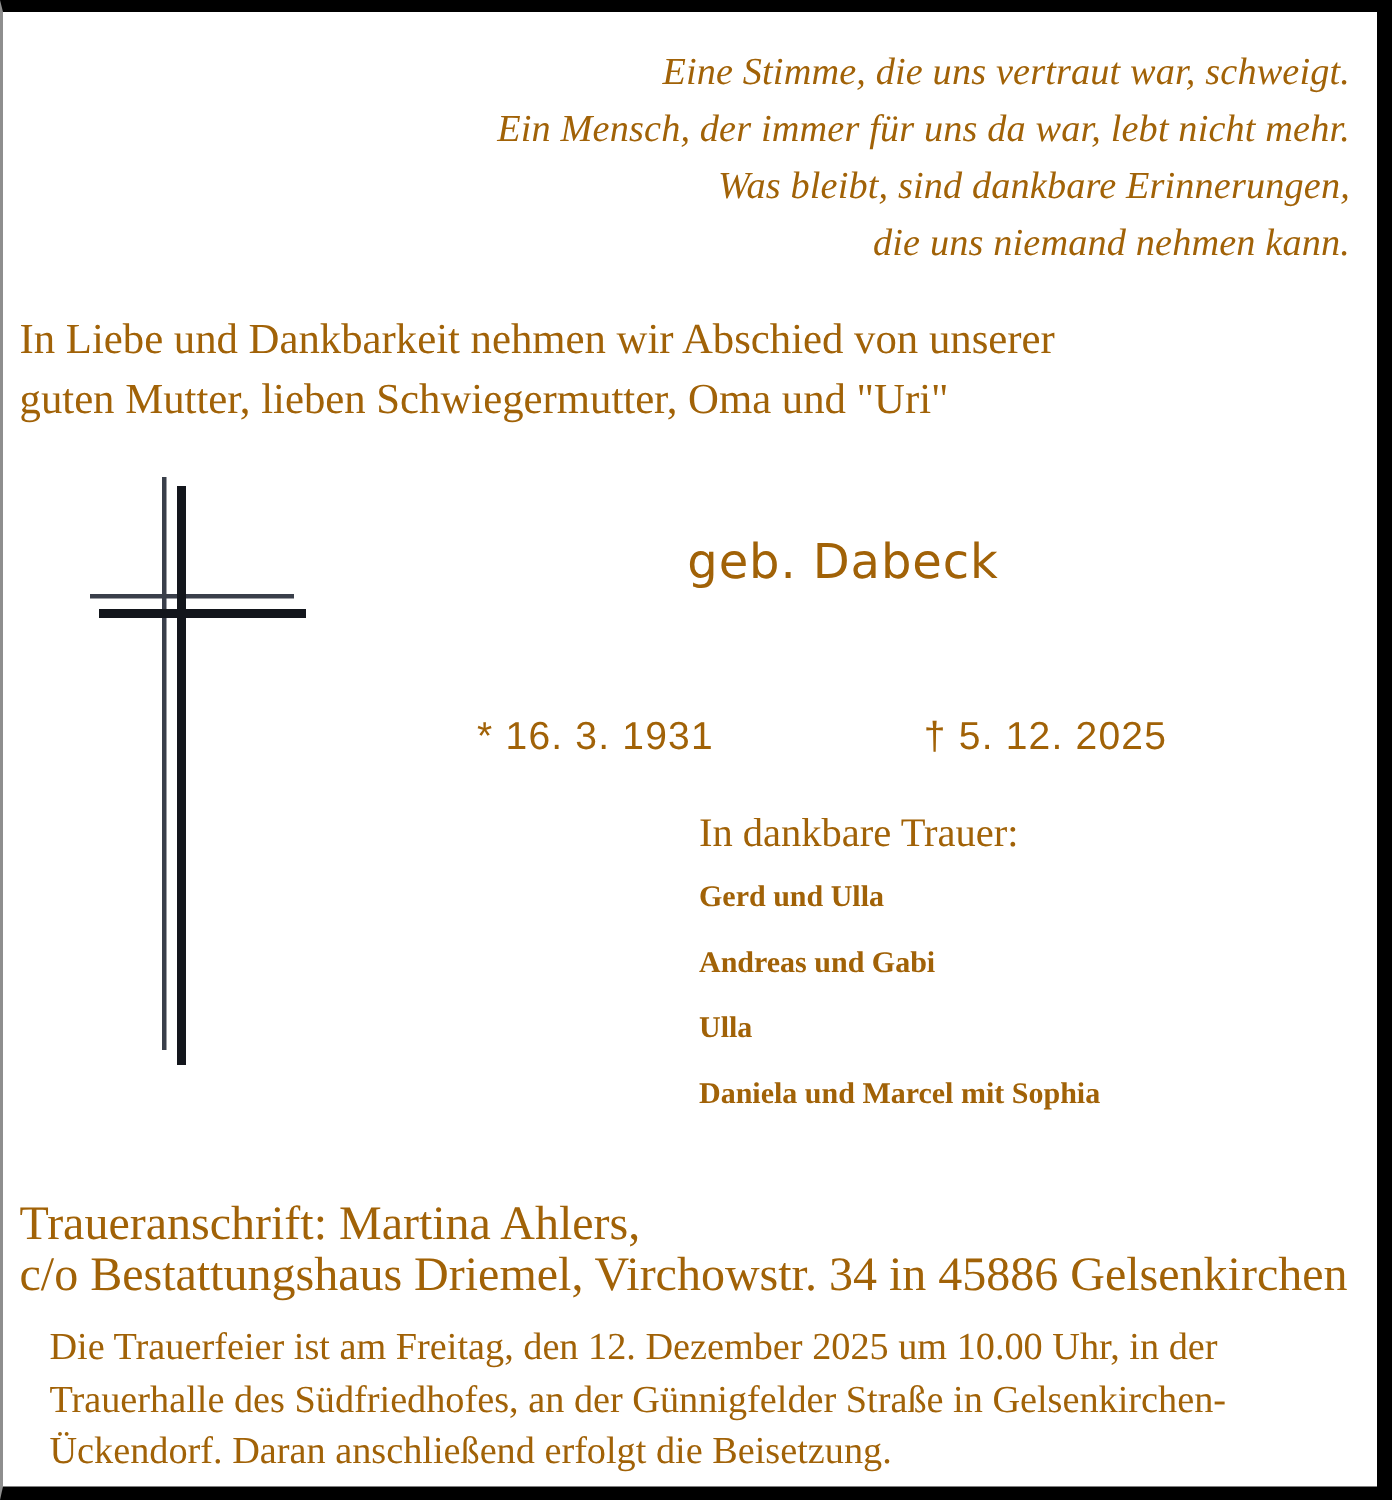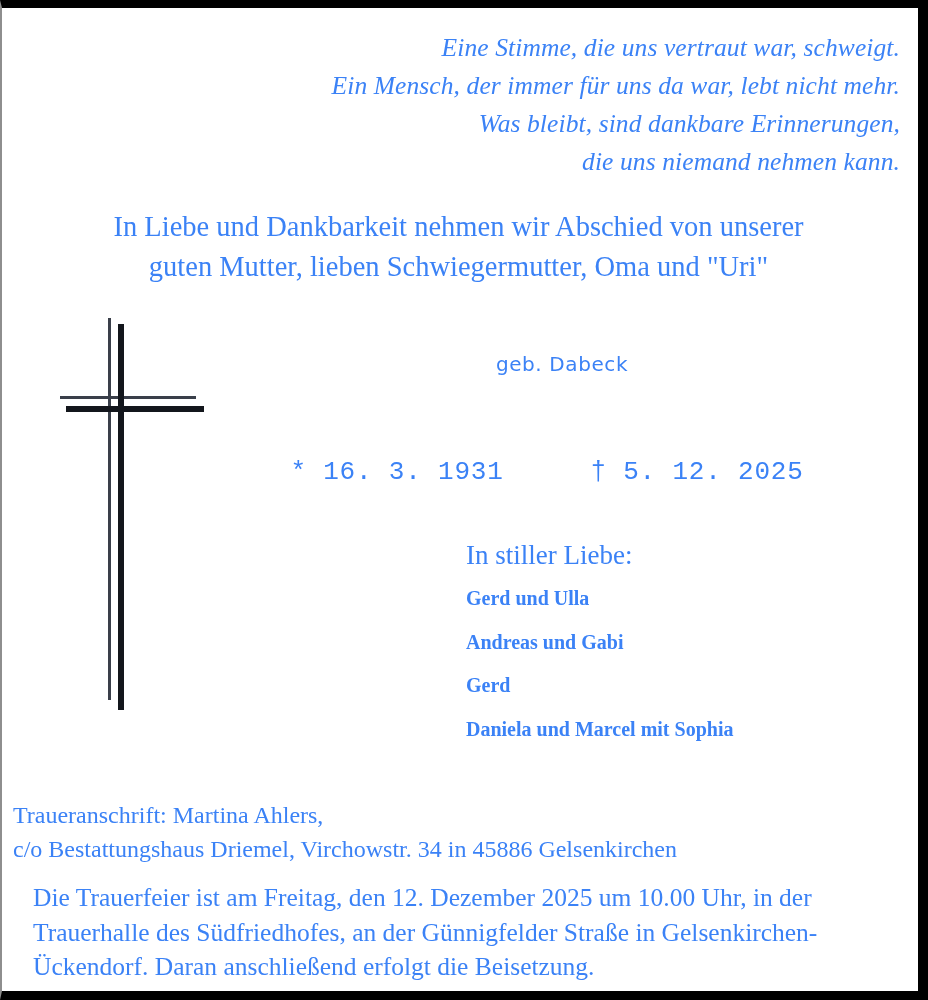--- a/index.html
+++ b/index.html
@@ -11,21 +11,21 @@
     position: relative;
     width: 928px;
     height: 1000px;
     box-sizing: border-box;
     background: #ffffff;
     border-top: 8px solid #000000;
     border-bottom: 9px solid #000000;
     border-right: 10px solid #000000;
     border-left: 2px solid #8e8e8e;
     font-family: "Liberation Serif", "DejaVu Serif", serif;
-    color: #3b82f6;
+    color: #a16207;
     overflow: hidden;
   }
 
   
   .poem {
     margin: 0;
     padding: 21px 18px 0 60px;
     text-align: right;
     font-style: italic;
     font-size: 25.5px;
@@ -33,21 +33,21 @@
     letter-spacing: 0.1px;
   }
   .poem-line { display: block; white-space: nowrap; }
 
   
   .intro {
     margin: 0;
     padding: 26px 14px 0 11px;
     font-size: 28.5px;
     line-height: 40px;
-    text-align: center;
+    text-align: left;
   }
   .intro-line { display: block; white-space: nowrap; }
 
   
   .cross-wrap {
     position: absolute;
     left: 50px;
     top: 302px;
     width: 156px;
     height: 400px;
@@ -96,35 +96,35 @@
   .deceased-name {
     font-family: "DejaVu Sans", "Liberation Sans", sans-serif;
     font-weight: bold;
     font-size: 53px;
     line-height: 60px;
     letter-spacing: 1.2px;
     white-space: nowrap;
   }
   .maiden-name {
     font-family: "DejaVu Sans", "Liberation Sans", sans-serif;
-    font-size: 20px;
+    font-size: 32px;
     line-height: 36px;
-    margin-top: 16px;
+    margin-top: 26px;
     letter-spacing: 0.6px;
   }
 
   
   .dates {
     position: absolute;
     left: 215px;
-    top: 449px;
+    top: 467px;
     width: 660px;
     display: flex;
     justify-content: center;
-    font-family: Liberation Mono, monospace;
+    font-family: Liberation Sans, sans-serif;
     font-size: 26px;
     letter-spacing: 0.8px;
   }
   .date-birth { width: 300px; text-align: center; }
   .date-death { width: 300px; text-align: center; }
 
   
   .mourners {
     position: absolute;
     left: 464px;
@@ -144,21 +144,21 @@
   }
 
   
   .footer {
     position: absolute;
     left: 11px;
     top: 790px;
     right: 14px;
   }
   .addr-line {
-    font-size: 24px;
+    font-size: 32px;
     line-height: 34px;
     white-space: nowrap;
   }
   .service {
     margin-top: 15px;
     font-size: 25.5px;
     line-height: 34.5px;
   }
   .service-line { display: block; white-space: nowrap; margin-left: 20px; }
 </style>
@@ -189,24 +189,24 @@
   <div class="name-block">
     <div class="maiden-name">geb. Dabeck</div>
   </div>
 
   <div class="dates">
     <span class="date-birth">* 16. 3. 1931</span>
     <span class="date-death">† 5. 12. 2025</span>
   </div>
 
   <div class="mourners">
-    <div class="mourners-head">In stiller Liebe:</div>
+    <div class="mourners-head">In dankbare Trauer:</div>
     <div class="mourner">Gerd und Ulla</div>
     <div class="mourner">Andreas und Gabi</div>
-    <div class="mourner">Gerd</div>
+    <div class="mourner">Ulla</div>
     <div class="mourner">Daniela und Marcel mit Sophia</div>
   </div>
 
   <div class="footer">
     <div class="addr-line">Traueranschrift: Martina Ahlers,</div>
     <div class="addr-line">c/o Bestattungshaus Driemel, Virchowstr. 34 in 45886 Gelsenkirchen</div>
     <div class="service">
       <span class="service-line">Die Trauerfeier ist am Freitag, den 12. Dezember 2025 um 10.00 Uhr, in der</span>
       <span class="service-line">Trauerhalle des Südfriedhofes, an der Günnigfelder Straße in Gelsenkirchen-</span>
       <span class="service-line">Ückendorf. Daran anschließend erfolgt die Beisetzung.</span>

